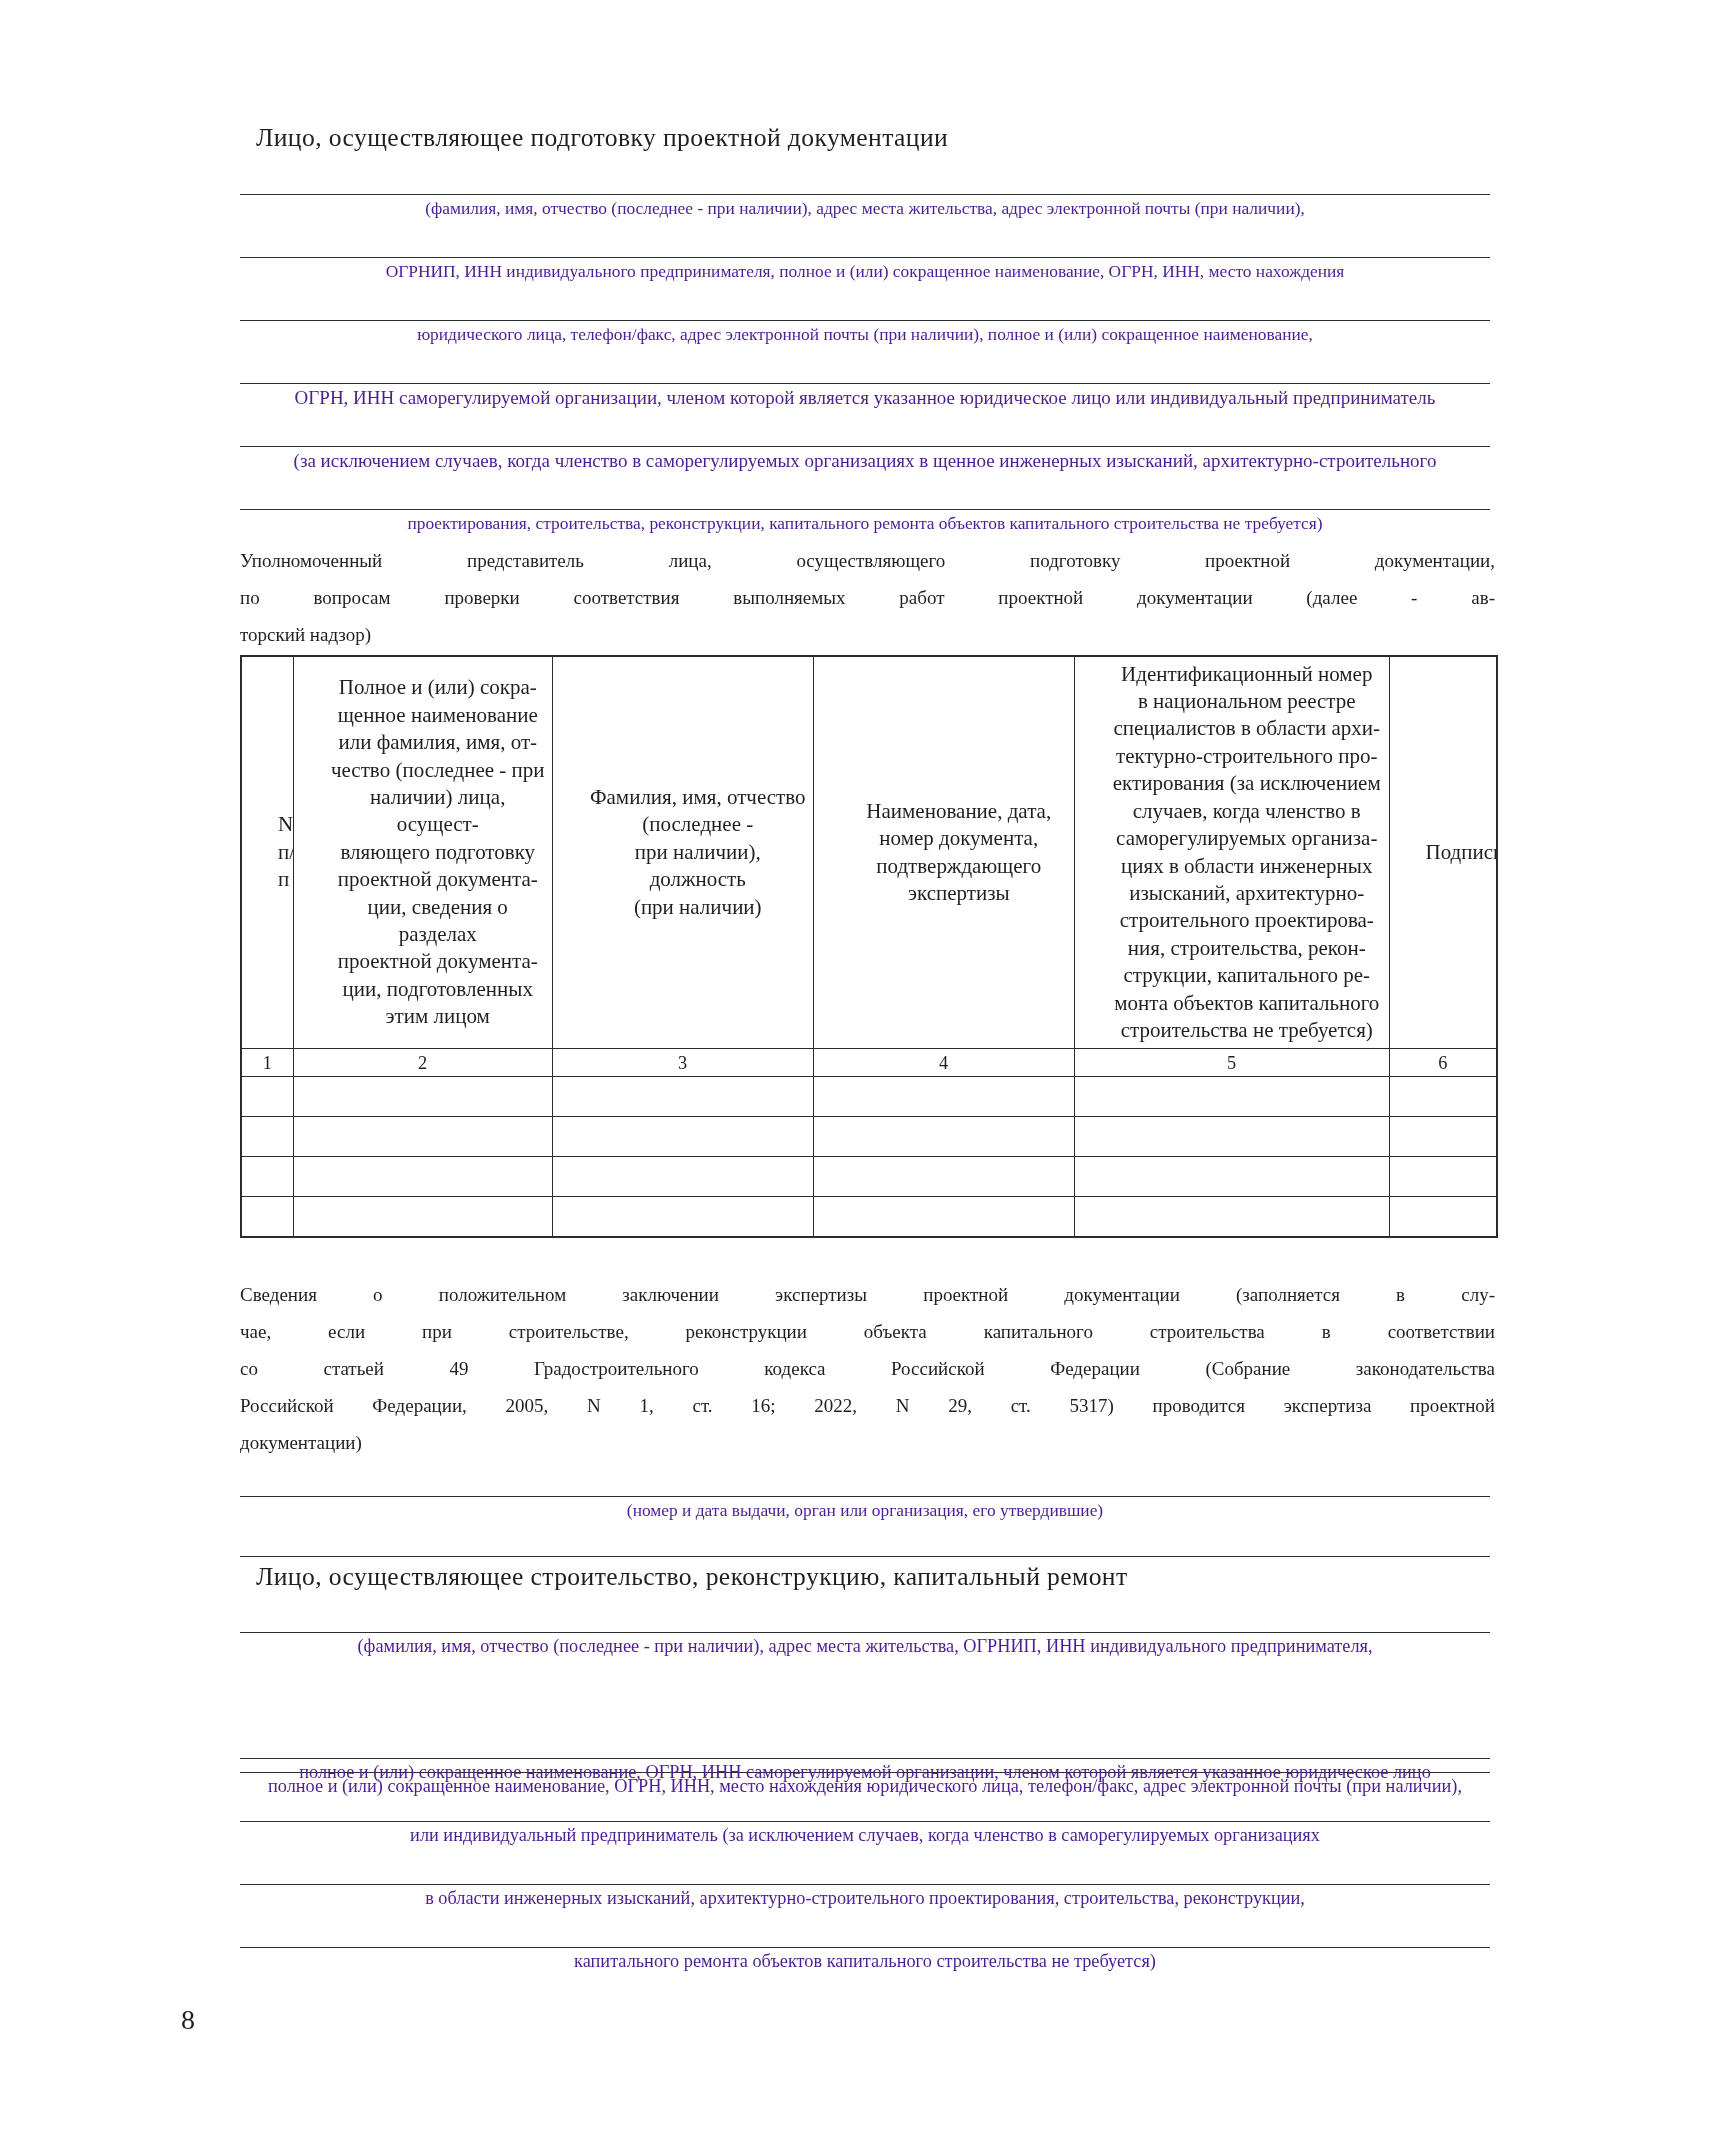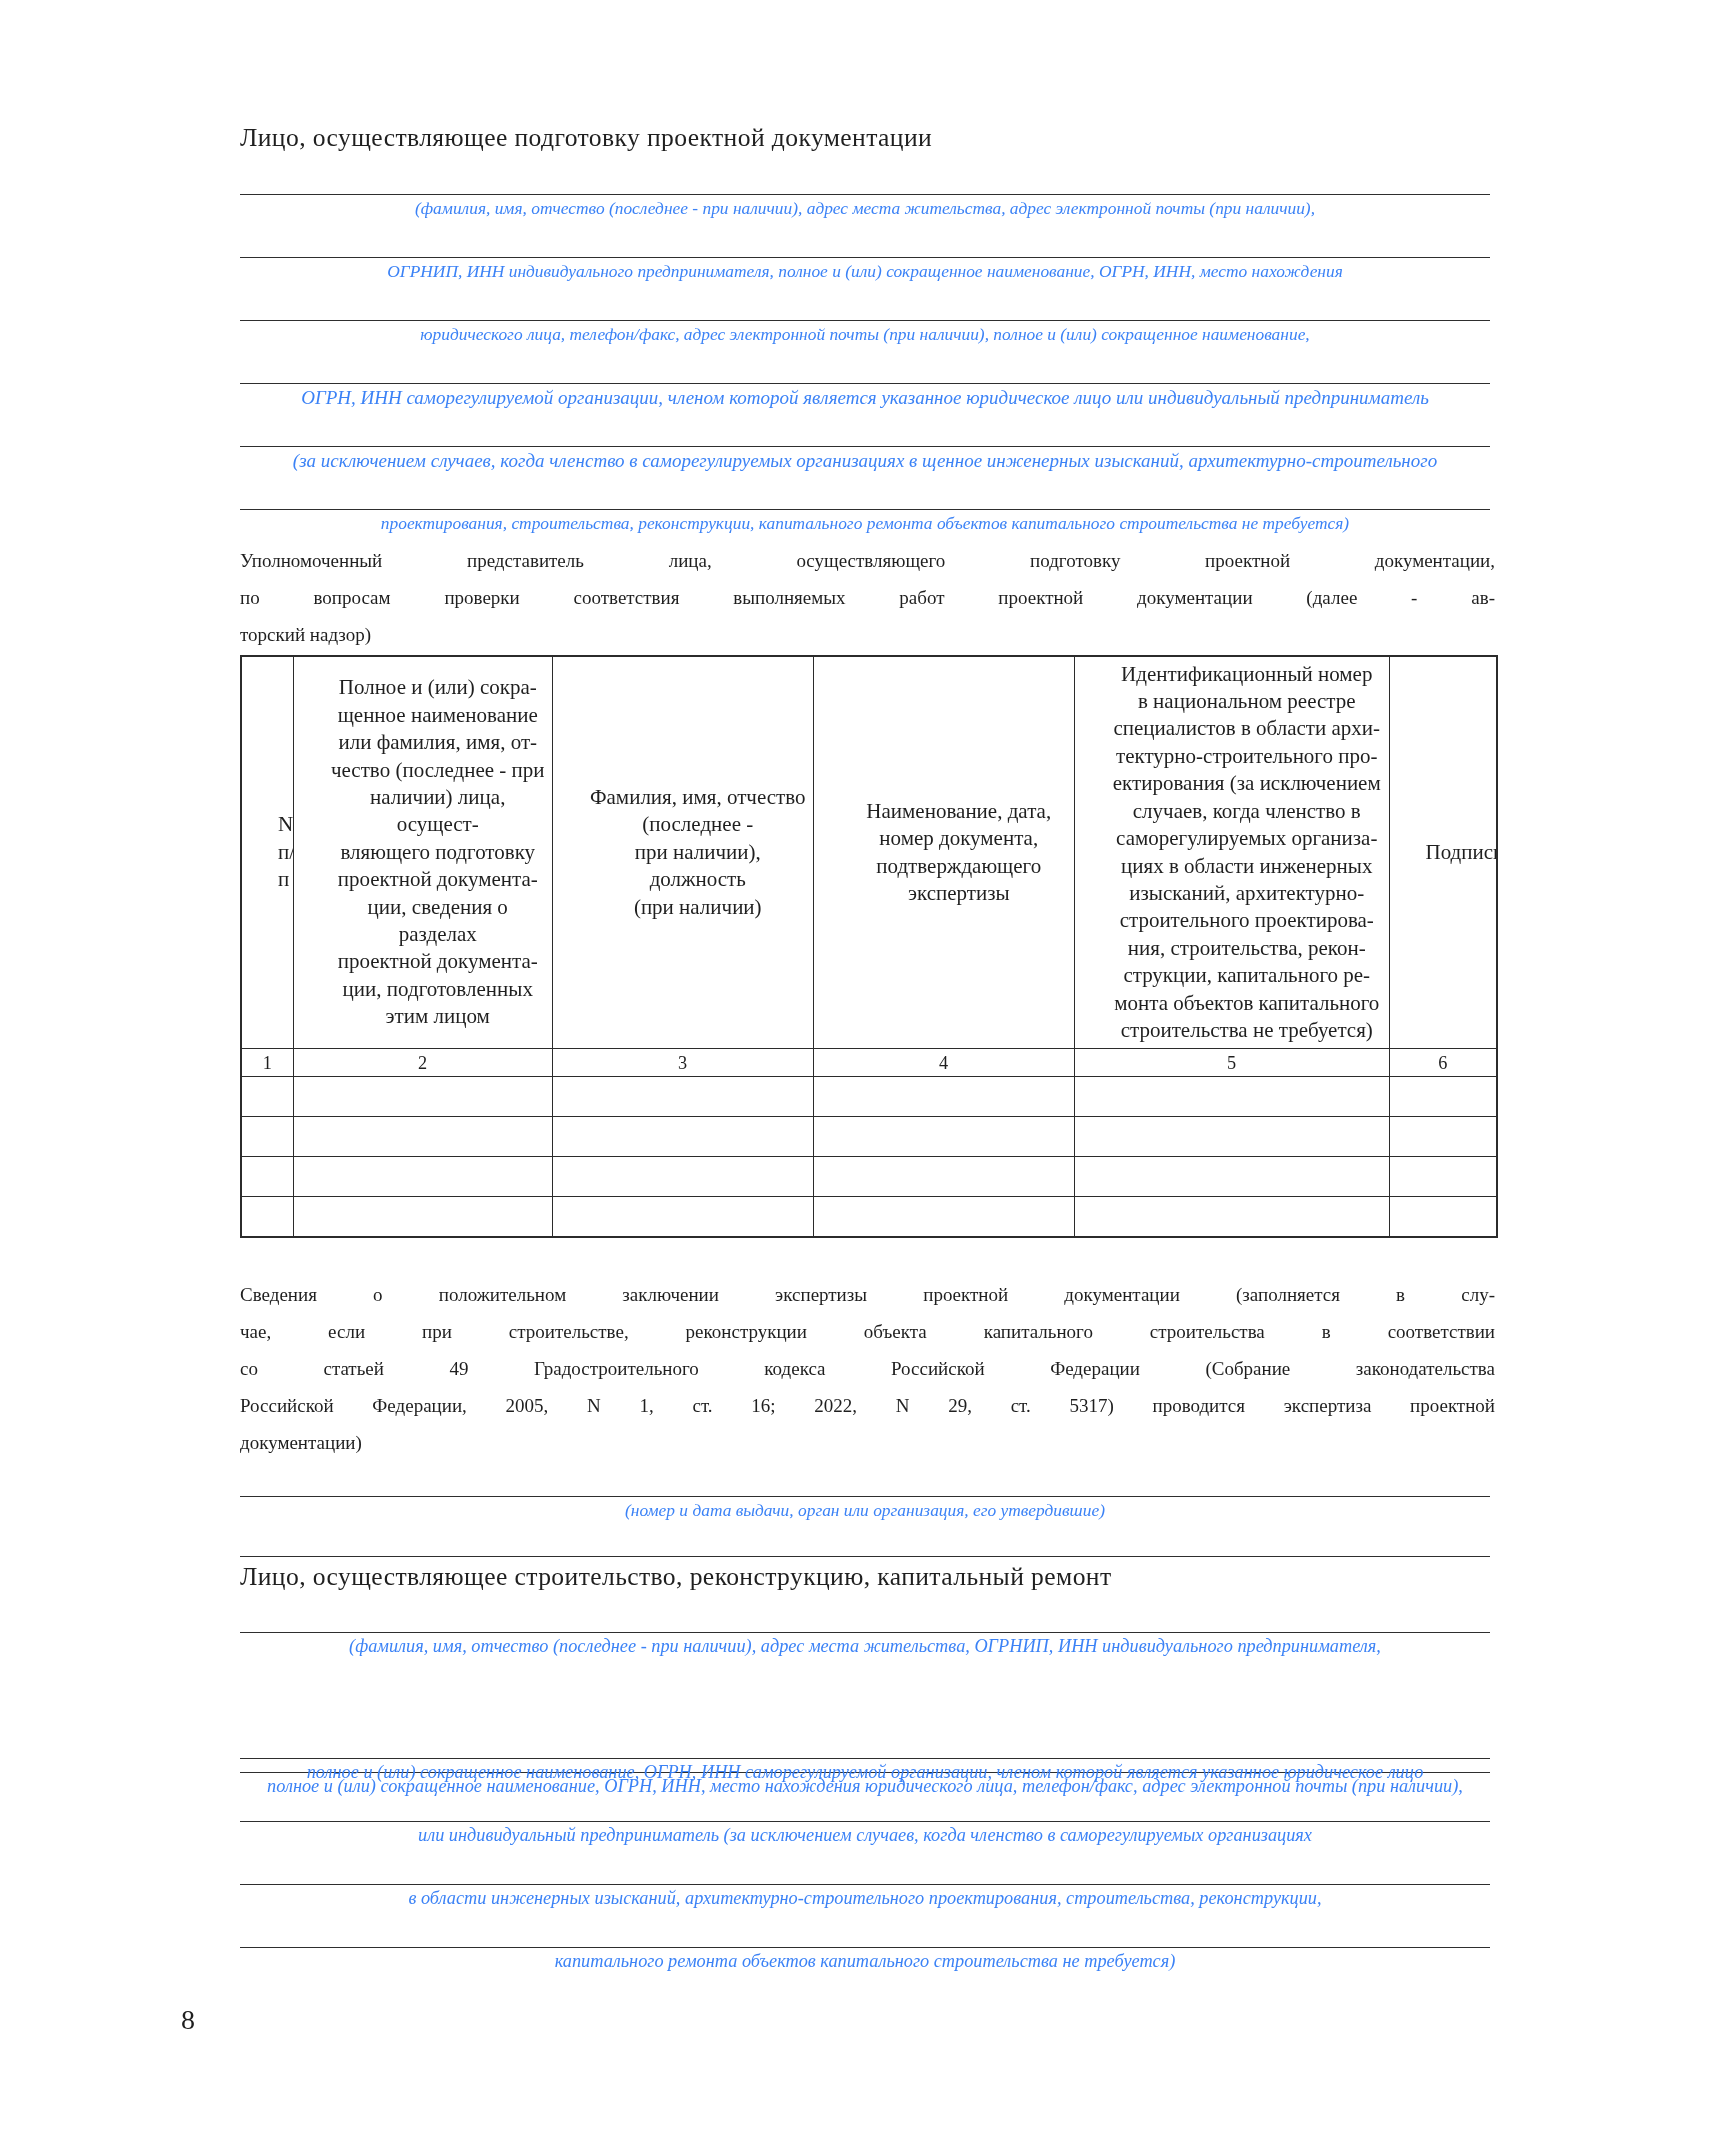--- a/index.html
+++ b/index.html
@@ -8,42 +8,41 @@
     width: 1732px;
     height: 2137px;
     background: #ffffff;
     color: #1f1f1f;
     font-family: "Liberation Serif", serif;
     overflow: hidden;
   }
   .abs { position: absolute; }
 
   .heading {
-    left: 240px;
+    left: 256px;
     width: 1261px;
     font-size: 25.6px;
     line-height: 31px;
     letter-spacing: 0.4px;
     font-family: Liberation Serif, serif;
   }
 
   
   .fill {
     left: 240px;
     width: 1250px;
     border-top: 1.8px solid #2e2e2e;
     text-align: center;
   }
   .fill .cap {
     display: inline-block;
-    font-style: italic;
     font-size: 17.4px;
     line-height: 21px;
     margin-top: 2.7px;
-    color: #3b82f6;
+    color: #4c1d95;
   }
   .fill .cap.cap-lg { font-size: 19px; }
   .sec-builder .cap { font-size: 18.3px; }
 
   .para {
     left: 240px;
     width: 1255px;
     font-size: 19px;
     line-height: 37px;
   }

